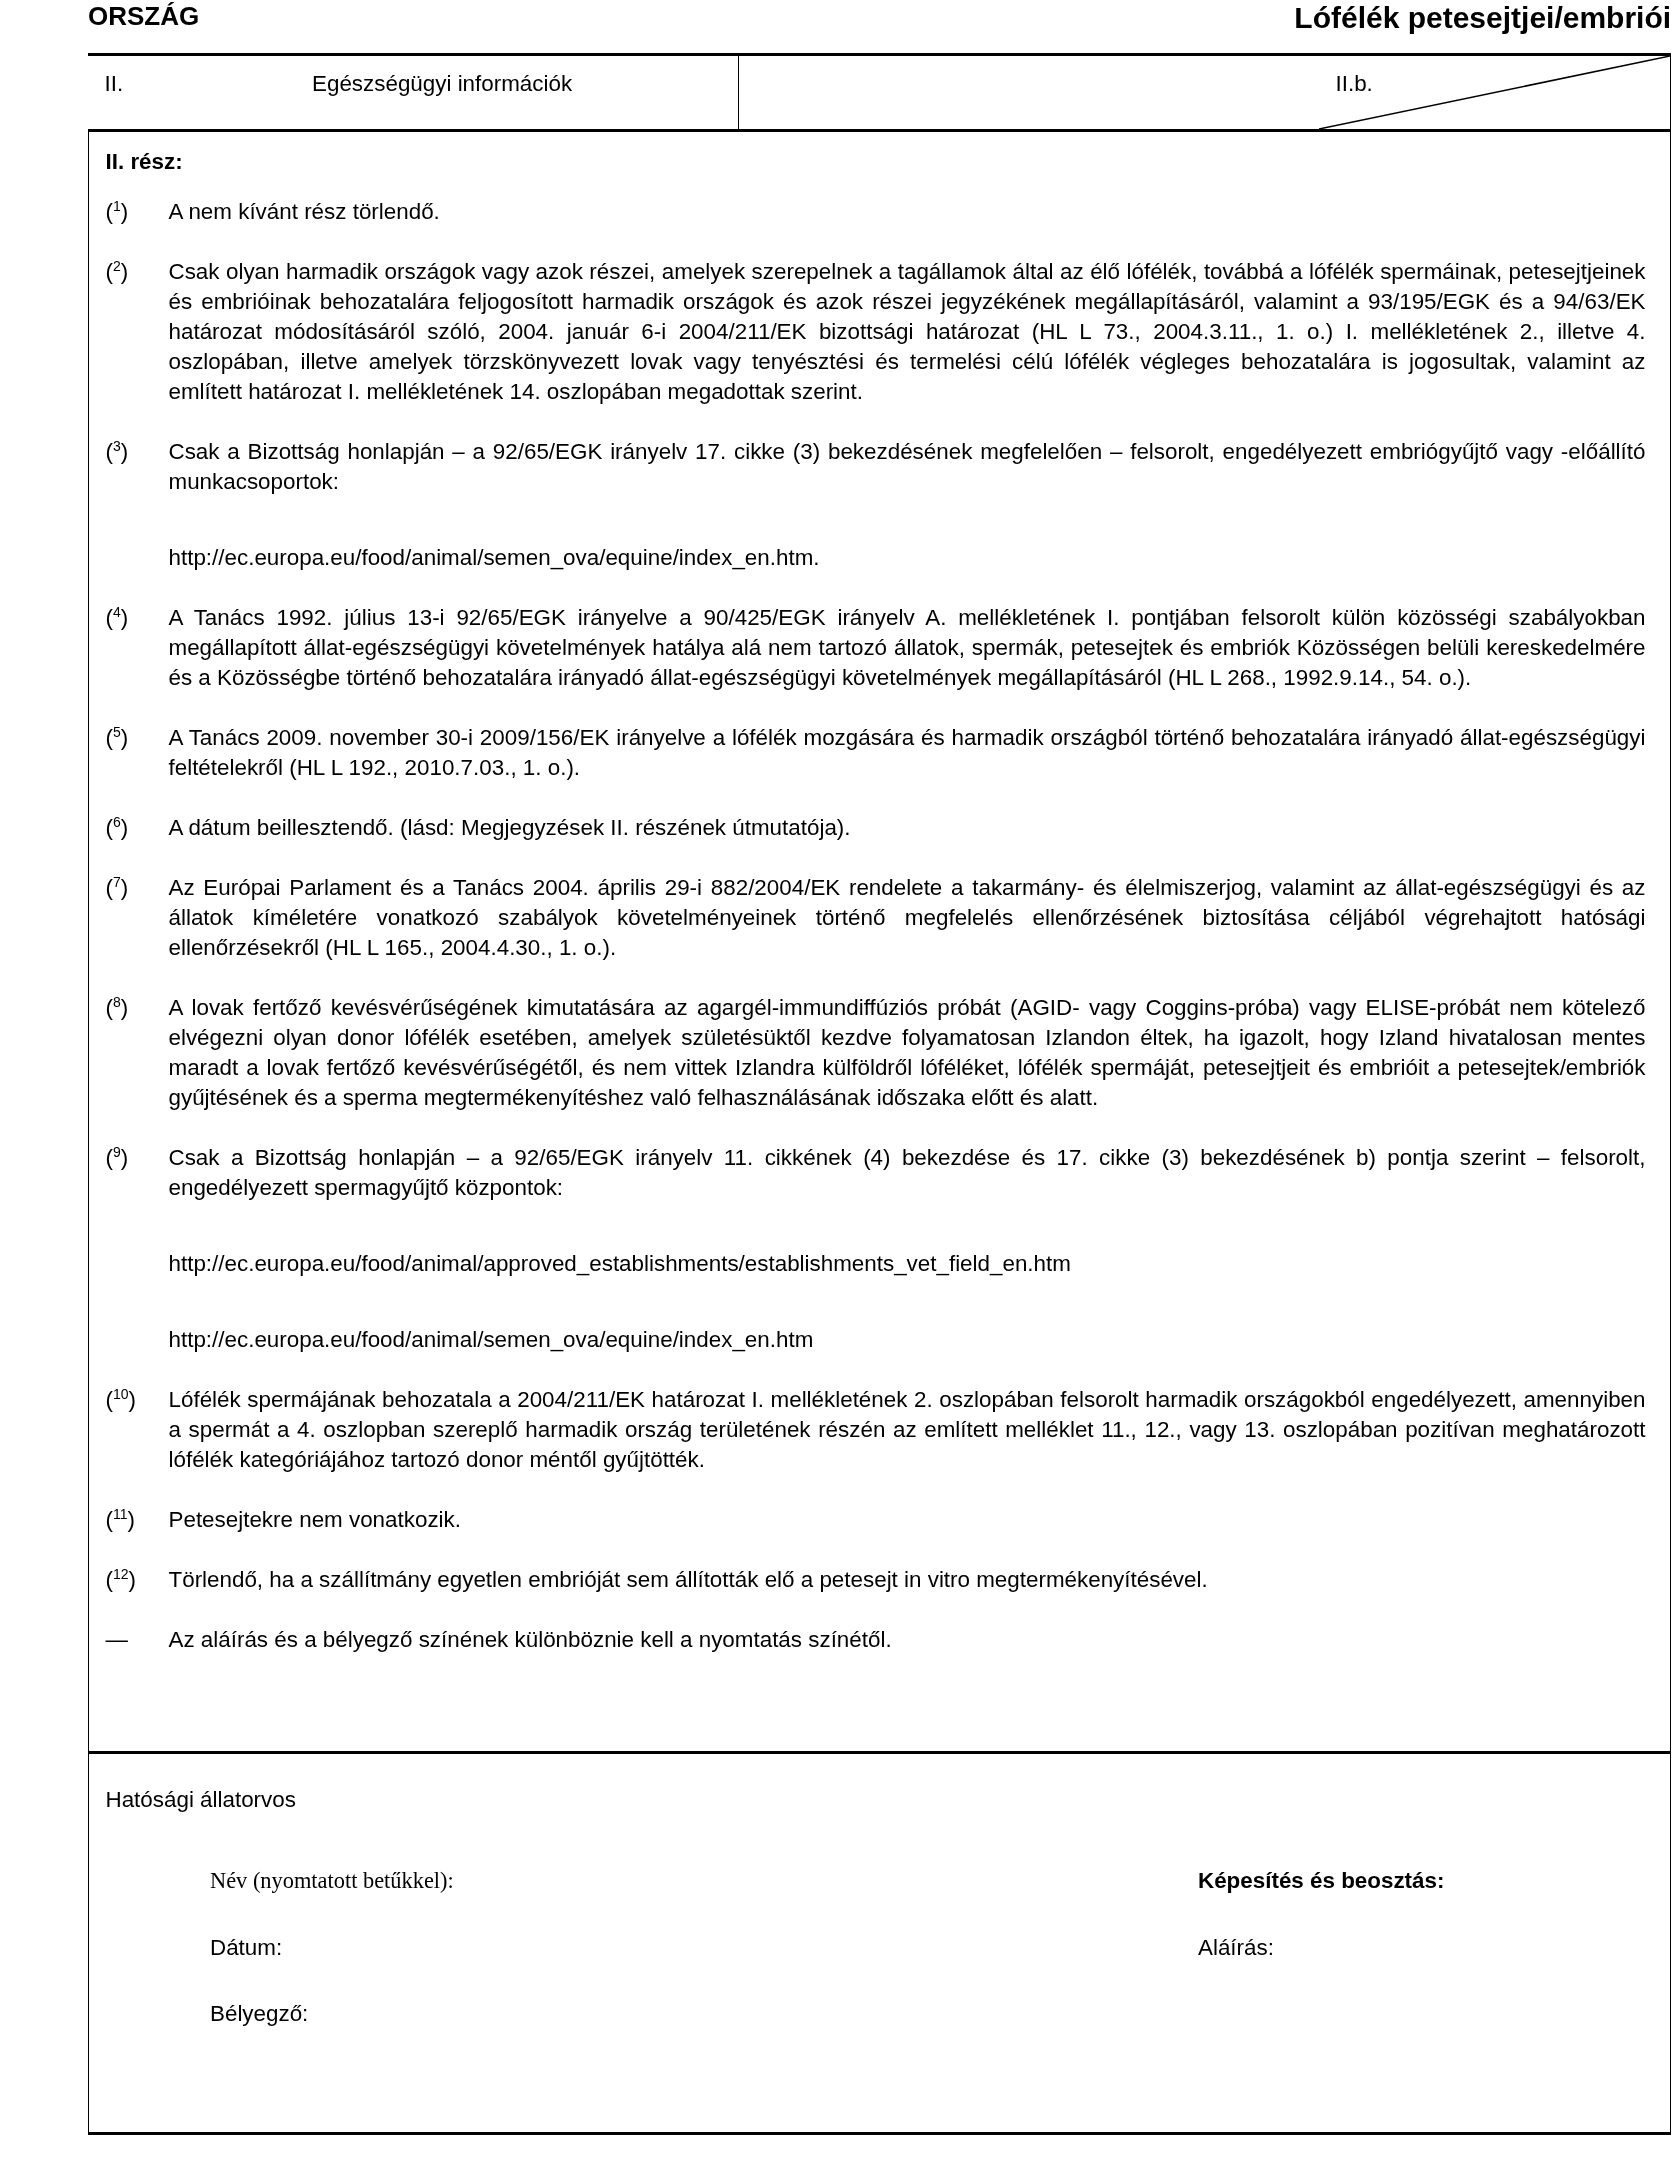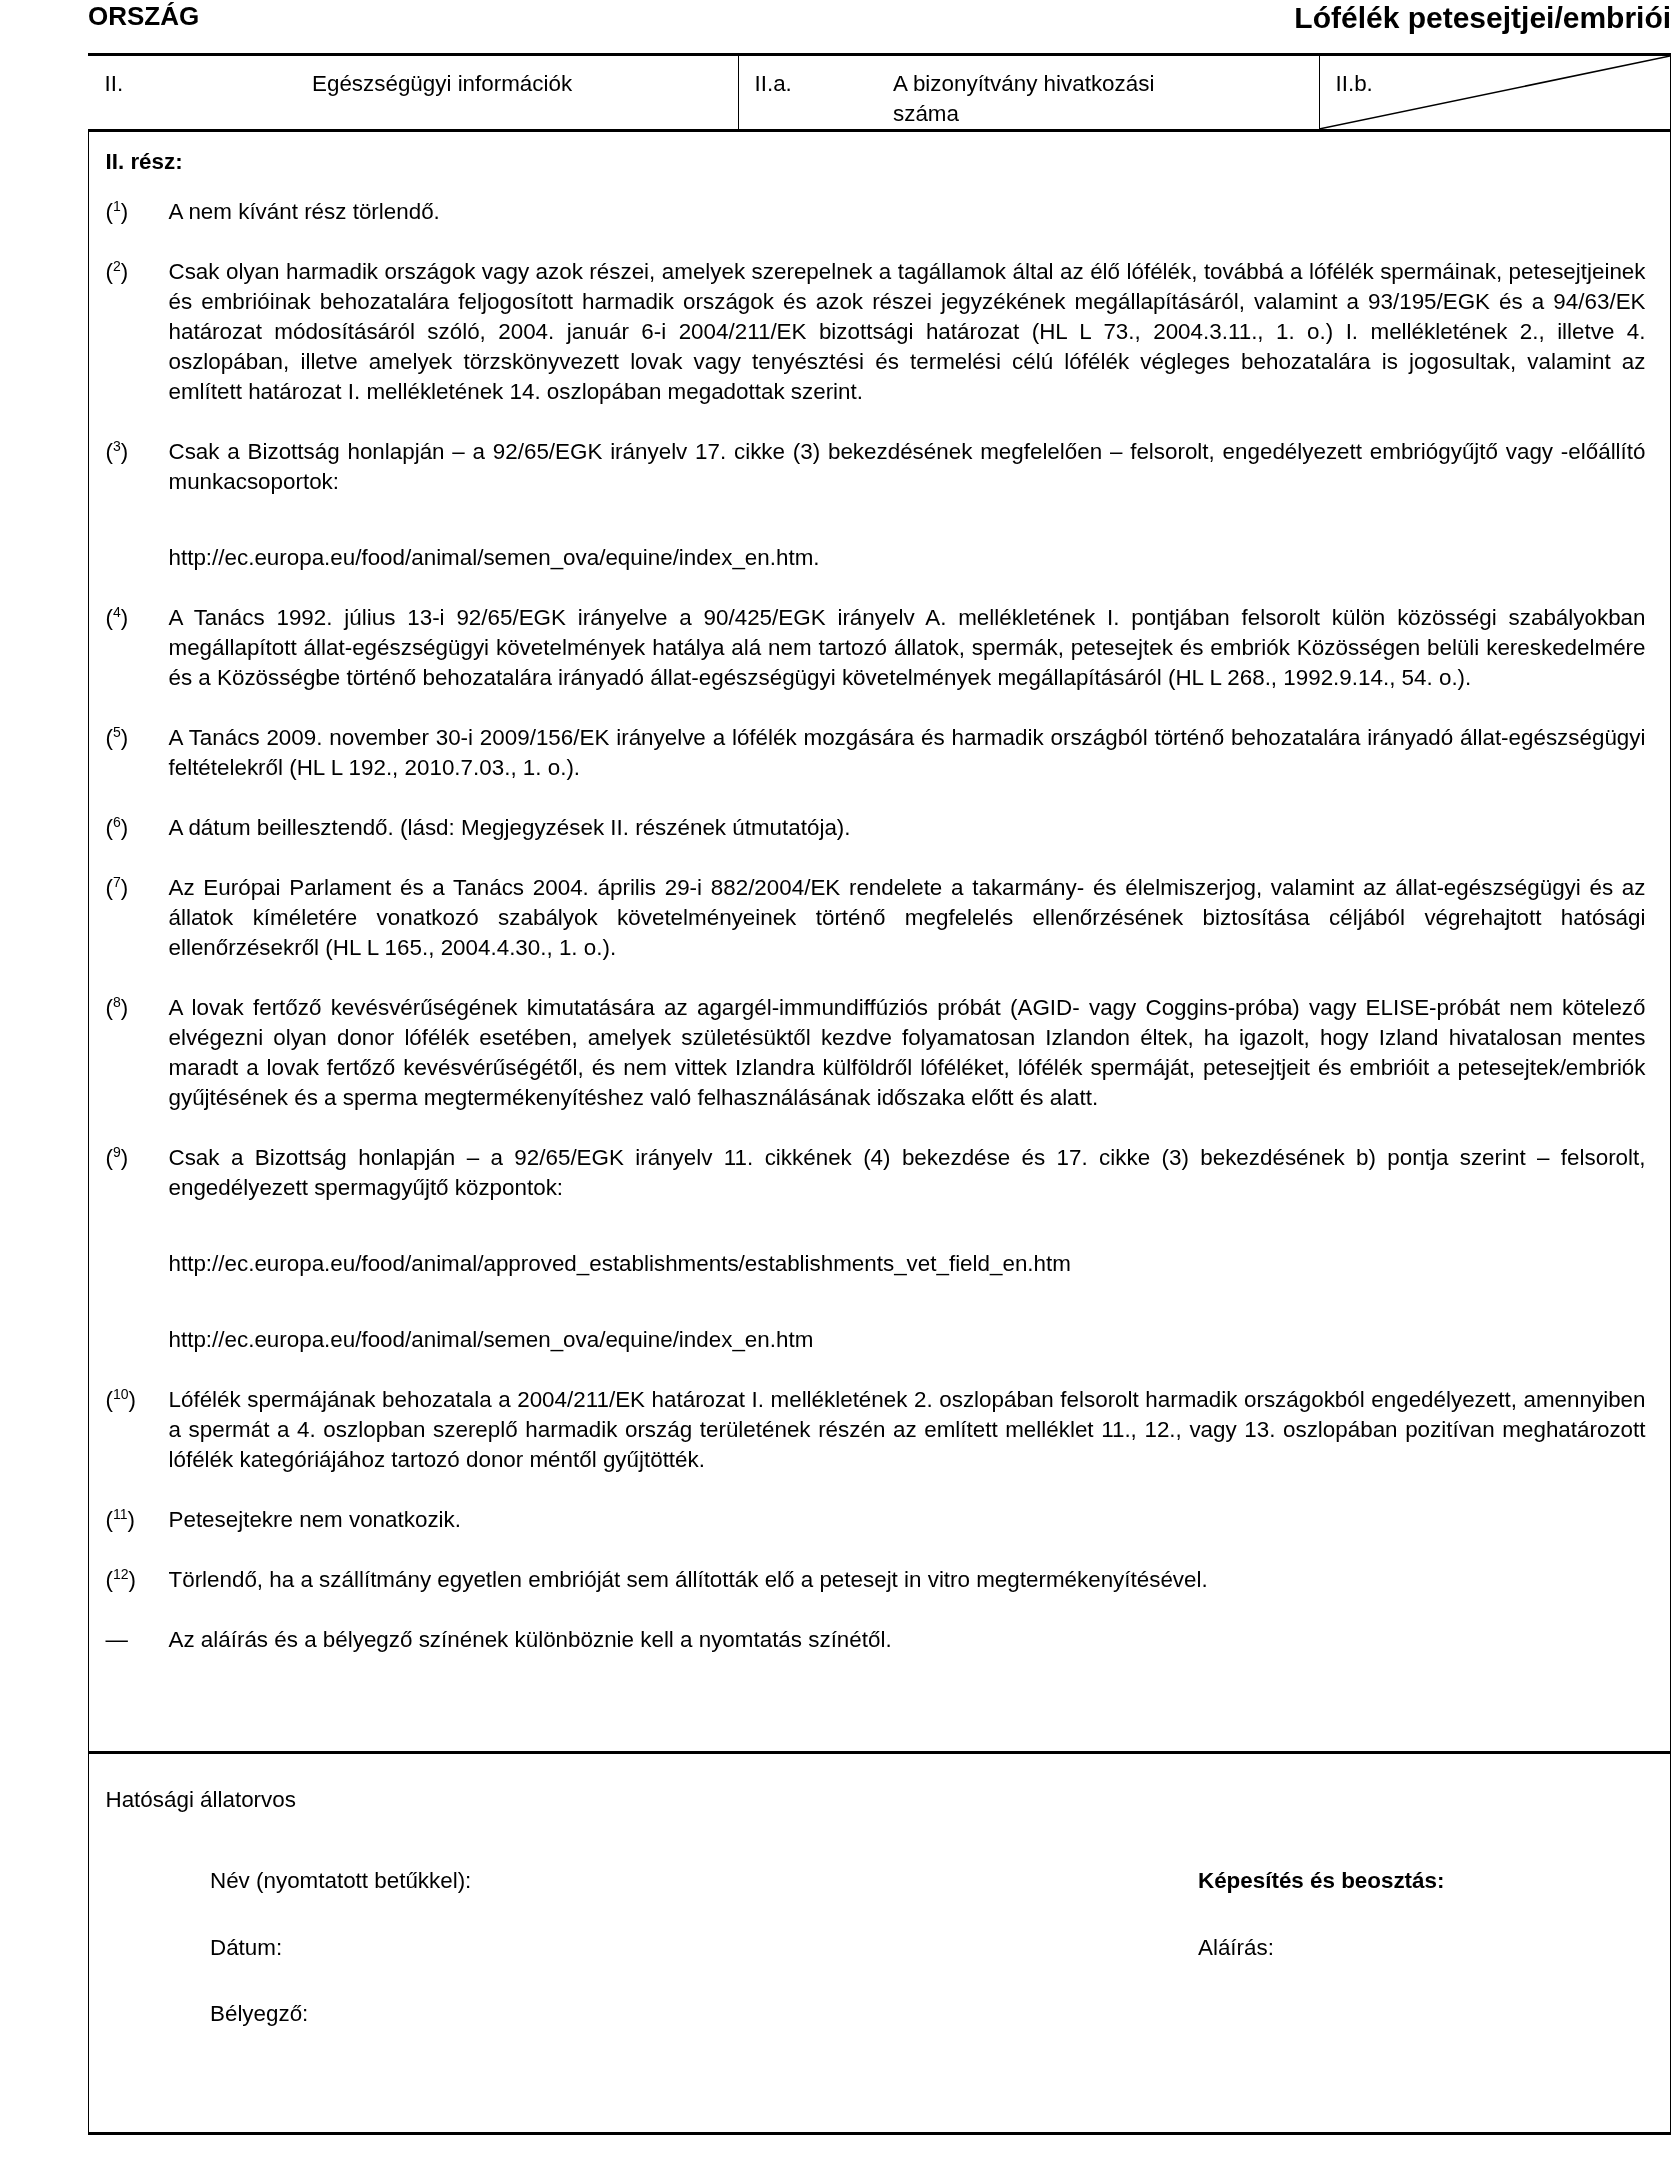--- a/index.html
+++ b/index.html
@@ -35,24 +35,20 @@
 </head>
 <body>
 
 <div class="country">ORSZÁG</div>
 <div class="species">Lófélék petesejtjei/embriói</div>
 
 <div class="hdr">
   <div class="cell c1">
     <span class="num">II.</span>
     <span class="lbl" style="left:224px;">Egészségügyi információk</span>
-  </div>
-  <div class="cell c2">
-    <span class="num">II.a.</span>
-    <span class="lbl" style="left:155px; width:330px;">A bizonyítvány hivatkozási száma</span>
   </div>
   <div class="cell c3">
     <svg class="diag" viewBox="0 0 594 122" preserveAspectRatio="none">
       <line x1="0" y1="122" x2="594" y2="0" stroke="#000" stroke-width="2.5"></line>
     </svg>
     <span class="num">II.b.</span>
   </div>
 </div>
 
 <div class="body">
@@ -111,20 +107,20 @@
       <p>Törlendő, ha a szállítmány egyetlen embrióját sem állították elő a petesejt in vitro megtermékenyítésével.</p>
     </div>
     <div class="dash-note">
       <span class="mark">—</span>
       <p style="margin:0;">Az aláírás és a bélyegző színének különböznie kell a nyomtatás színétől.</p>
     </div>
   </div>
 
   <div class="sig">
     <div class="title">Hatósági állatorvos</div>
-    <div class="field" style="left:121px; top:114px;">Név (nyomtatott betűkkel):</div>
+    <div class="field" style="left:121px; top:114px;font-family:Liberation Serif, serif;">Név (nyomtatott betűkkel):</div>
     <div class="field" style="left:1109px; top:114px;font-weight:bold;">Képesítés és beosztás:</div>
     <div class="field" style="left:121px; top:181px;">Dátum:</div>
     <div class="field" style="left:1109px; top:181px;">Aláírás:</div>
     <div class="field" style="left:121px; top:247px;">Bélyegző:</div>
   </div>
 </div>
 
 
 </body></html>

